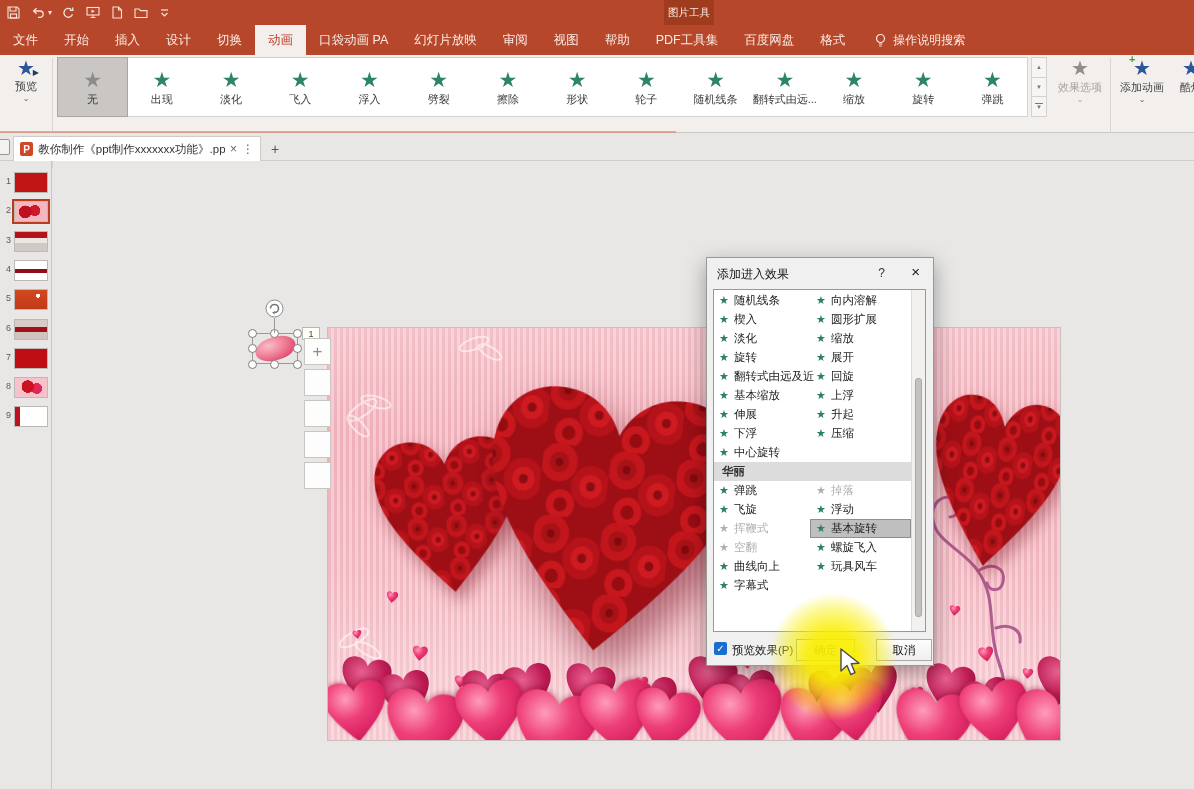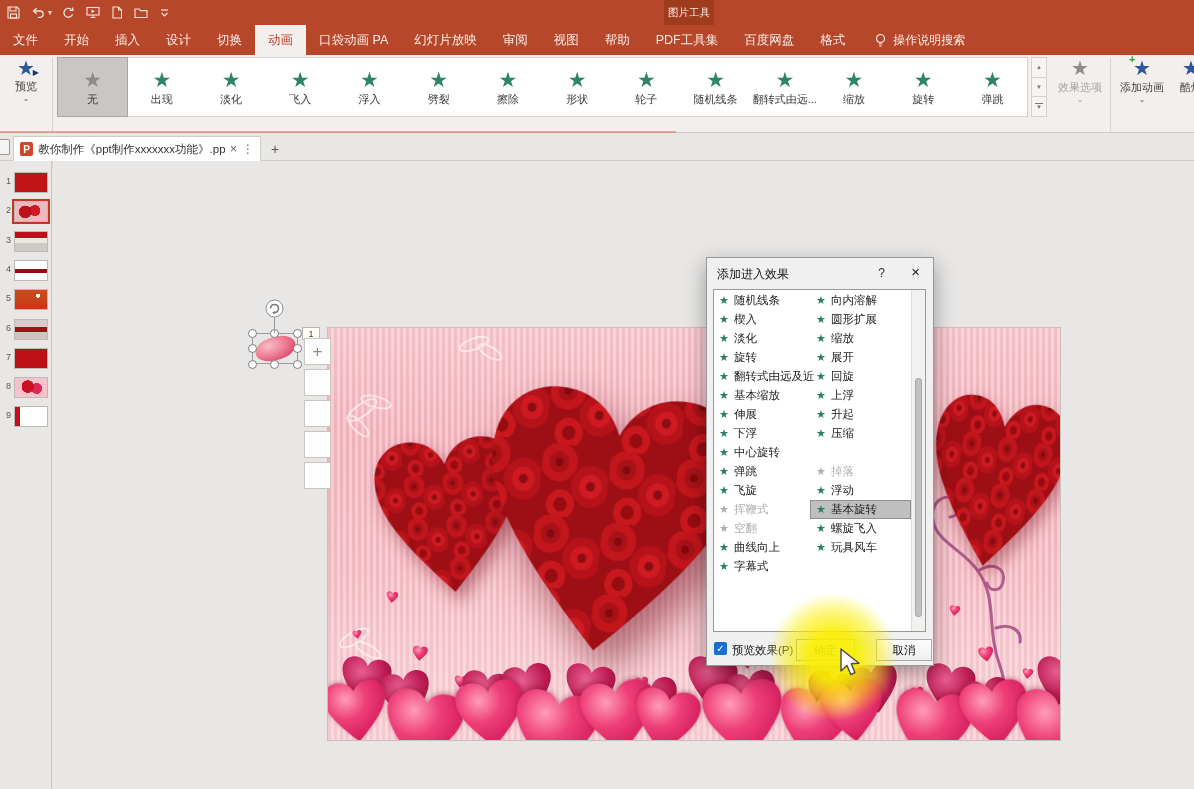--- a/index.html
+++ b/index.html
@@ -569,20 +569,21 @@
                   <span class="clabel">压缩</span>
                 </div>
               </div>
               <div class="dlg-row">
                 <div class="cell c-left">
                   <span class="cstar">★</span>
                   <span class="clabel">中心旋转</span>
                 </div>
                 <div class="cell c-right"></div>
               </div>
+              <div class="dlg-header">华丽</div>
               <div class="dlg-row">
                 <div class="cell c-left">
                   <span class="cstar">★</span>
                   <span class="clabel">弹跳</span>
                 </div>
                 <div class="cell c-right disabled">
                   <span class="cstar">★</span>
                   <span class="clabel">掉落</span>
                 </div>
               </div>

